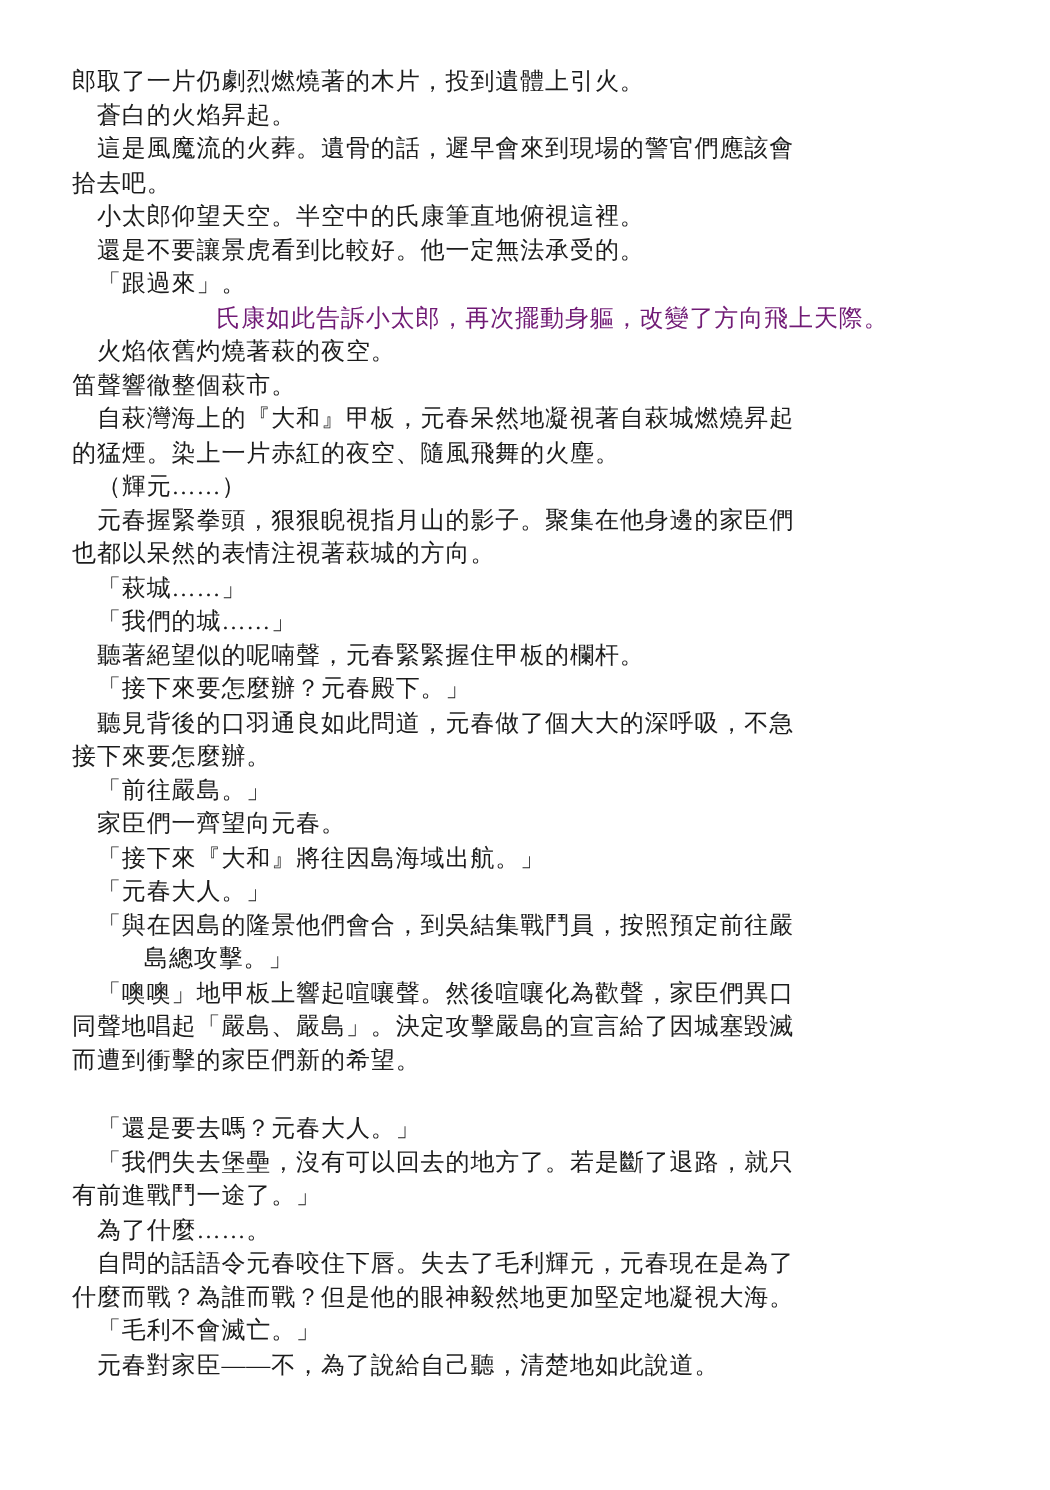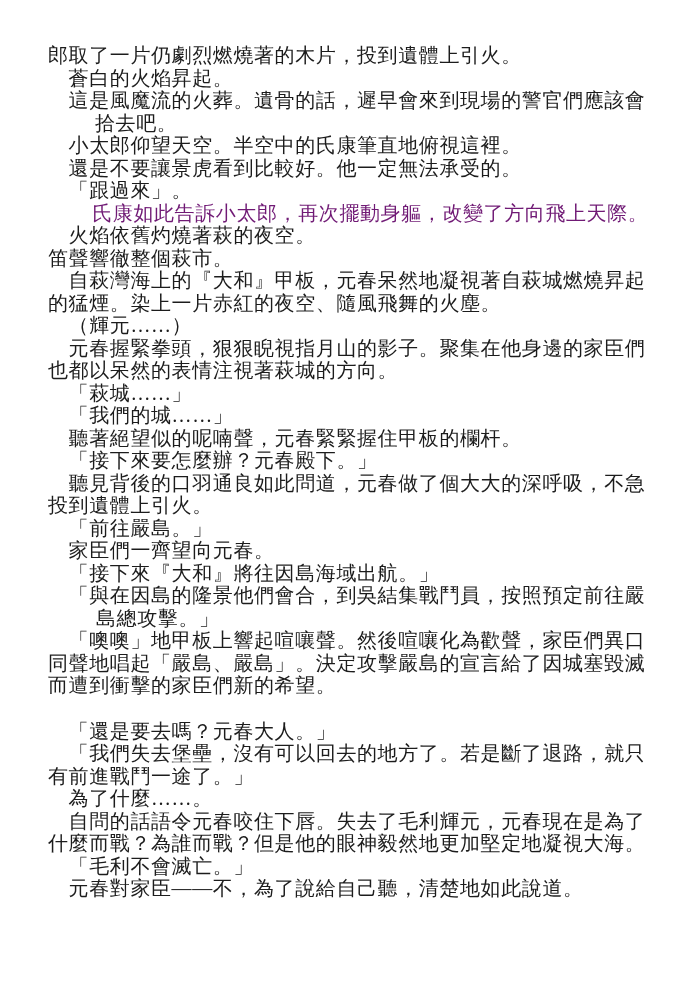--- a/index.html
+++ b/index.html
@@ -17,58 +17,59 @@
     width: 700px;
     height: 993px;
     background: #ffffff;
     padding: 44px 28px 0 48px;
   }
   .text-block {
     width: 100%;
   }
   .line {
     font-family: "Liberation Serif", "DejaVu Serif", serif;
-    font-size: 20px;
+    font-size: 16px;
     line-height: 22.5px;
     letter-spacing: 0.6px;
     color: #1c1c1c;
     white-space: pre;
     height: 22.5px;
   }
 </style>
 </head>
 <body style="background: rgb(255, 255, 255);">
 
 <main class="page">
   <section class="text-block">
 
   <div class="line" style="color: rgb(28, 28, 28);">郎取了一片仍劇烈燃燒著的木片，投到遺體上引火。</div>
       <div class="line" style="color: rgb(28, 28, 28);">　蒼白的火焰昇起。</div>
       <div class="line" style="color: rgb(28, 28, 28);">　這是風魔流的火葬。遺骨的話，遲早會來到現場的警官們應該會</div>
-      <div class="line" style="color: rgb(28, 28, 28); margin-left: 47px;">拾去吧。</div>
+      <div class="line" style="color: rgb(28, 28, 28);">拾去吧。</div>
       <div class="line" style="color: rgb(28, 28, 28);">　小太郎仰望天空。半空中的氏康筆直地俯視這裡。</div>
       <div class="line" style="color: rgb(28, 28, 28);">　還是不要讓景虎看到比較好。他一定無法承受的。</div>
       <div class="line" style="color: rgb(28, 28, 28);">　「跟過來」。</div>
       <div class="line" style="color: #701a75; text-align: center;">　氏康如此告訴小太郎，再次擺動身軀，改變了方向飛上天際。</div>
       <div class="line" style="color: rgb(28, 28, 28);">　火焰依舊灼燒著萩的夜空。</div>
       <div class="line" style="color: rgb(28, 28, 28);">笛聲響徹整個萩市。</div>
       <div class="line" style="color: rgb(28, 28, 28);">　自萩灣海上的『大和』甲板，元春呆然地凝視著自萩城燃燒昇起</div>
       <div class="line" style="color: rgb(28, 28, 28);">的猛煙。染上一片赤紅的夜空、隨風飛舞的火塵。</div>
       <div class="line" style="color: rgb(28, 28, 28);">　（輝元……）</div>
       <div class="line" style="color: rgb(28, 28, 28);">　元春握緊拳頭，狠狠睨視指月山的影子。聚集在他身邊的家臣們</div>
       <div class="line" style="color: rgb(28, 28, 28);">也都以呆然的表情注視著萩城的方向。</div>
       <div class="line" style="color: rgb(28, 28, 28);">　「萩城……」</div>
       <div class="line" style="color: rgb(28, 28, 28);">　「我們的城……」</div>
       <div class="line" style="color: rgb(28, 28, 28);">　聽著絕望似的呢喃聲，元春緊緊握住甲板的欄杆。</div>
       <div class="line" style="color: rgb(28, 28, 28);">　「接下來要怎麼辦？元春殿下。」</div>
       <div class="line" style="color: rgb(28, 28, 28);">　聽見背後的口羽通良如此問道，元春做了個大大的深呼吸，不急</div>
-      <div class="line" style="color: rgb(28, 28, 28);">投到遺體上引火。</div>
+      <div class="line" style="color: rgb(28, 28, 28);">接下來要怎麼辦。</div>
       <div class="line" style="color: rgb(28, 28, 28);">　「前往嚴島。」</div>
       <div class="line" style="color: rgb(28, 28, 28);">　家臣們一齊望向元春。</div>
       <div class="line" style="color: rgb(28, 28, 28);">　「接下來『大和』將往因島海域出航。」</div>
+      <div class="line" style="color: rgb(28, 28, 28);">　「元春大人。」</div>
       <div class="line" style="color: rgb(28, 28, 28);">　「與在因島的隆景他們會合，到吳結集戰鬥員，按照預定前往嚴</div>
       <div class="line" style="color: rgb(28, 28, 28); margin-left: 48px;">島總攻擊。」</div>
       <div class="line" style="color: rgb(28, 28, 28);">　「噢噢」地甲板上響起喧嚷聲。然後喧嚷化為歡聲，家臣們異口</div>
       <div class="line" style="color: rgb(28, 28, 28);">同聲地唱起「嚴島、嚴島」。決定攻擊嚴島的宣言給了因城塞毀滅</div>
       <div class="line" style="color: rgb(28, 28, 28);">而遭到衝擊的家臣們新的希望。</div>
       <div class="line" style="color: rgb(28, 28, 28); margin-top: 23px;">　「還是要去嗎？元春大人。」</div>
       <div class="line" style="color: rgb(28, 28, 28);">　「我們失去堡壘，沒有可以回去的地方了。若是斷了退路，就只</div>
       <div class="line" style="color: rgb(28, 28, 28);">有前進戰鬥一途了。」</div>
       <div class="line" style="color: rgb(28, 28, 28);">　為了什麼……。</div>
       <div class="line" style="color: rgb(28, 28, 28);">　自問的話語令元春咬住下唇。失去了毛利輝元，元春現在是為了</div>

